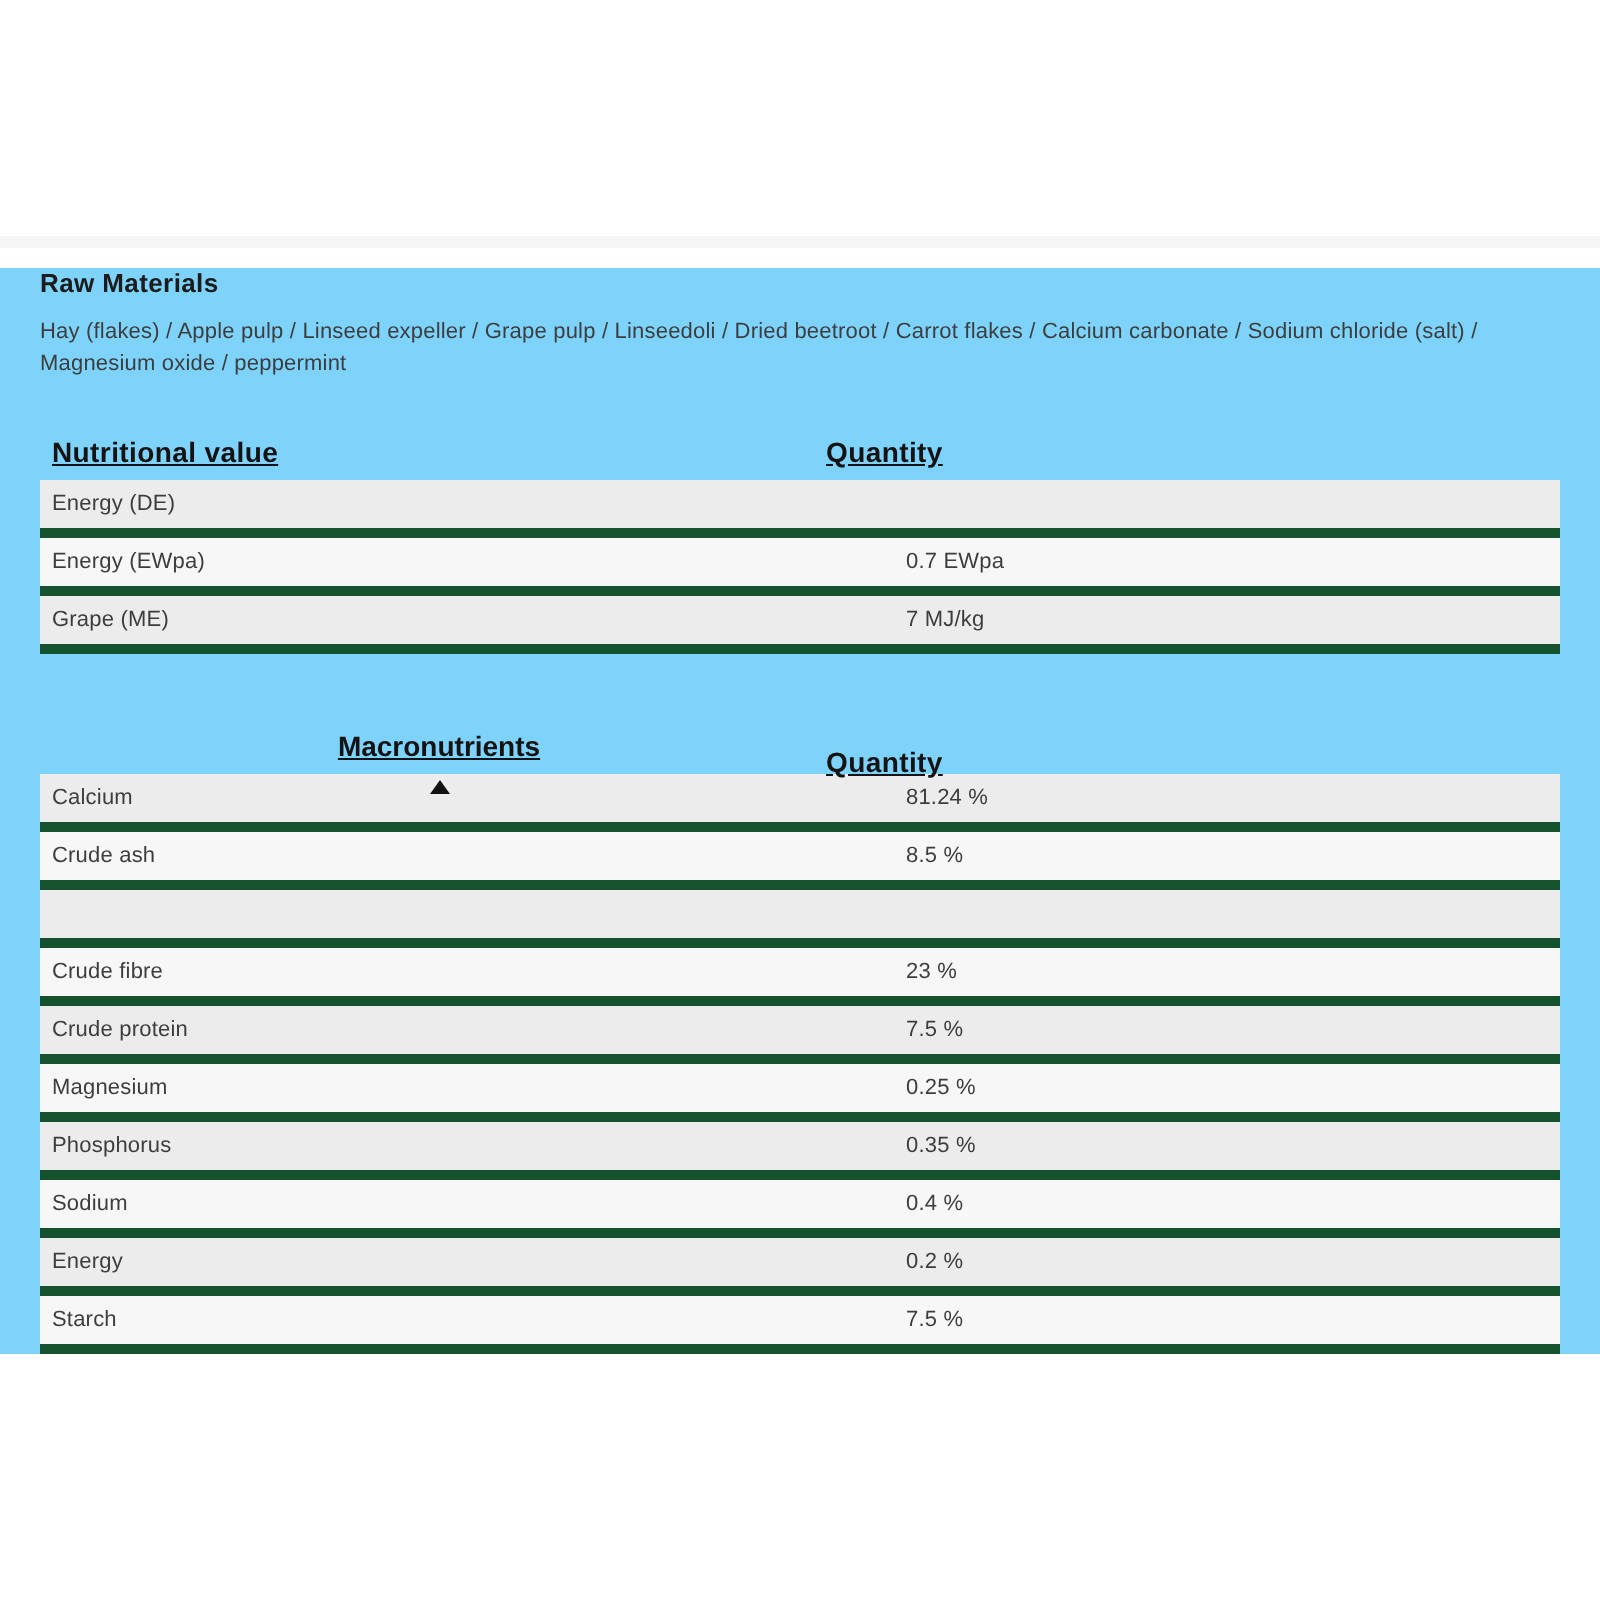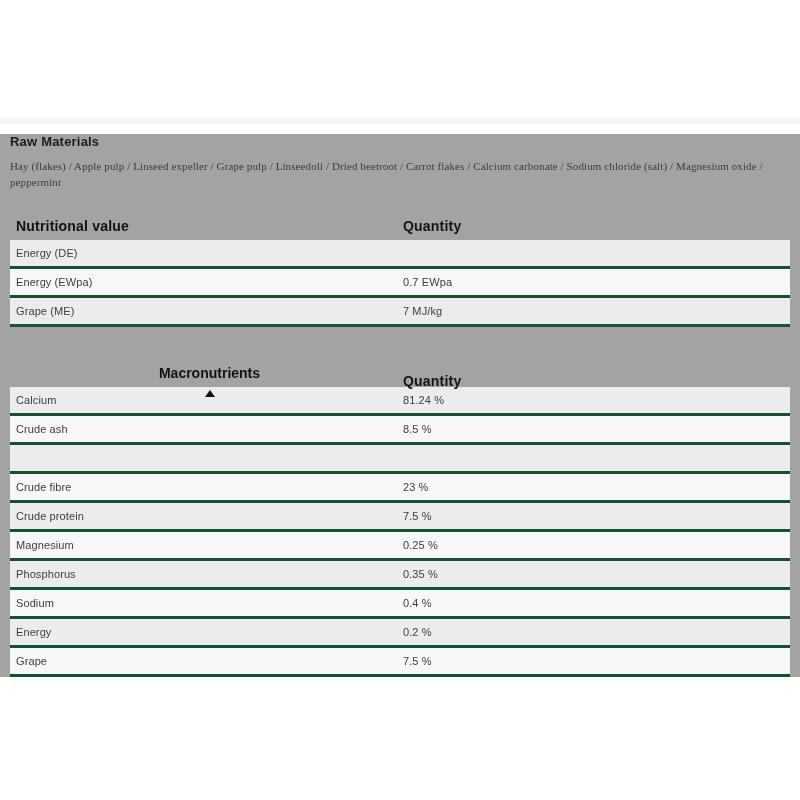--- a/index.html
+++ b/index.html
@@ -4,52 +4,52 @@
 <style>
   * { margin: 0; padding: 0; box-sizing: border-box; }
   html, body { width: 800px; height: 800px; overflow: hidden; }
   body {
     background: #ffffff;
     font-family: "Liberation Sans", sans-serif;
     color: #3d3d3d;
   }
   .top-spacer { height: 118px; background: #ffffff; }
   .section-divider { height: 6px; background: #f5f5f5; }
-  .content { padding: 0 10px; background: #a3a3a3; }
+  .content { padding: 0 20px; background: #7dd3fc; }
 
   .raw-title {
     margin-top: 10px;
     font-size: 13px;
     font-weight: 700;
     color: #1c1c1c;
     letter-spacing: 0.2px;
   }
   .ingredients {
     margin-top: 9px;
     width: 776px;
     font-size: 11px;
     line-height: 16px;
     color: #3d3d3d;
     letter-spacing: 0.1px;
-    font-family: Liberation Serif, serif;
   }
 
   .data-table { margin-top: 28px; }
   .data-table.second { margin-top: 38px; }
 
   .table-header {
     display: grid;
     grid-template-columns: 387px 1fr;
     align-items: center;
     padding-left: 6px;
     height: 16px;
     font-size: 14px;
     font-weight: 700;
     color: #131313;
     letter-spacing: 0.2px;
+    text-decoration: underline;
   }
   .sort-header {
     display: flex;
     align-items: center;
     gap: 9px;
     cursor: pointer;
     background: none;
     border: none;
     font: inherit;
     color: inherit;
@@ -68,21 +68,22 @@
   .rows { margin-top: 6px; }
   .row {
     display: grid;
     grid-template-columns: 387px 1fr;
     align-items: center;
     height: 29px;
     padding-left: 6px;
     font-size: 11px;
     color: #3d3d3d;
     letter-spacing: 0.1px;
-    border-bottom: 3px solid #14532d;
+    border-bottom: 5px solid #14532d;
+    gap: 40px;
   }
   .row:nth-child(odd)  { background: #ececec; }
   .row:nth-child(even) { background: #f7f7f7; }
 </style>
 </head>
 <body>
 
 <div class="top-spacer"></div>
 <div class="section-divider"></div>
 
@@ -149,19 +150,19 @@
   </div>
         <div class="row">
     <span>Sodium</span>
     <span>0.4 %</span>
   </div>
         <div class="row">
     <span>Energy</span>
     <span>0.2 %</span>
   </div>
         <div class="row">
-    <span>Grape</span>
+    <span>Starch</span>
     <span>7.5 %</span>
   </div>
       </div>
   </section>
 
 </div>
 
 </body></html>

